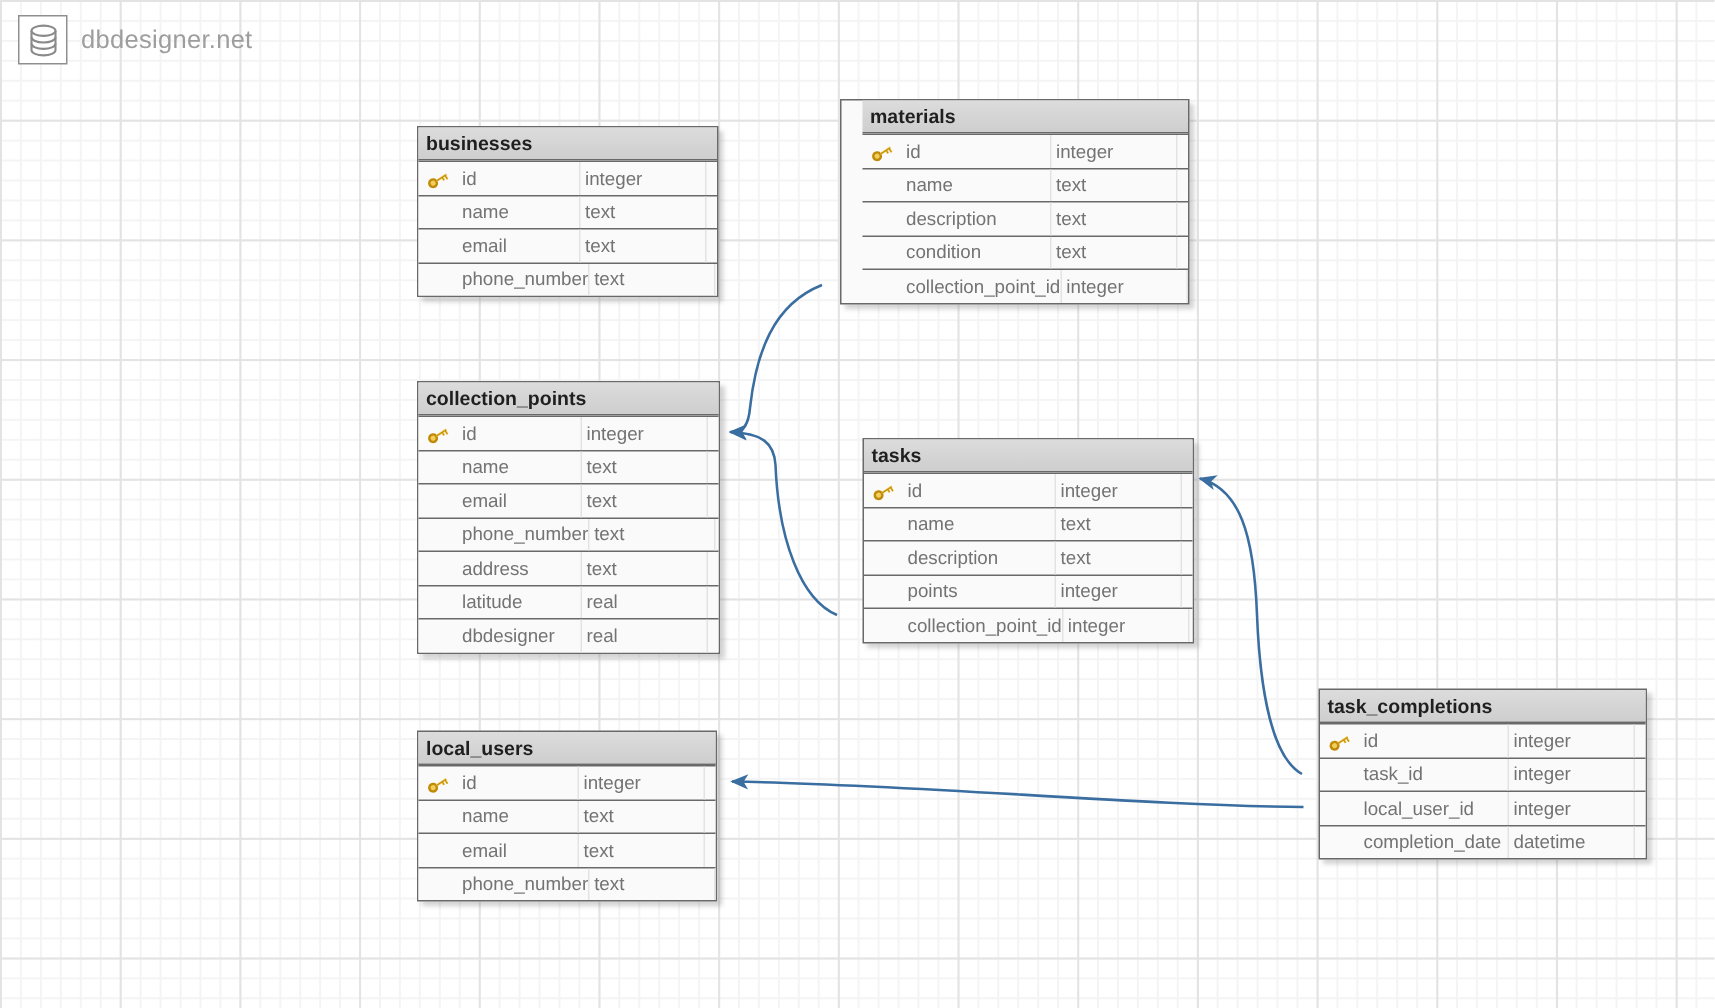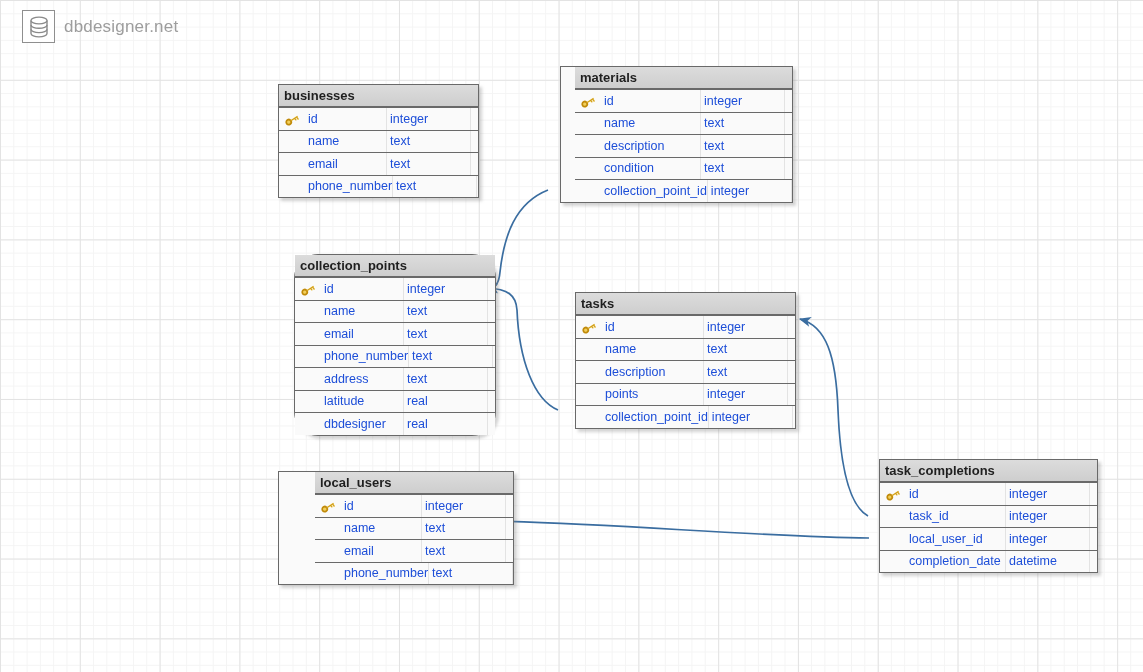--- a/index.html
+++ b/index.html
@@ -12,21 +12,21 @@
     position:relative;width:1143px;height:672px;
     background-color:#ffffff;
     background-image:
       linear-gradient(var(--grid-major,#e3e3e3) 1px, transparent 1px),
       linear-gradient(90deg, var(--grid-major,#e3e3e3) 1px, transparent 1px),
       linear-gradient(var(--grid-minor,#f4f4f4) 1px, transparent 1px),
       linear-gradient(90deg, var(--grid-minor,#f4f4f4) 1px, transparent 1px);
     background-size:79.8px 79.8px,79.8px 79.8px,13.3px 13.3px,13.3px 13.3px;
   }
   
-  .logo{position:absolute;left:22px;top:10px;display:flex;align-items:center;cursor:pointer;}
+  .logo{position:absolute;left:12px;top:10px;display:flex;align-items:center;cursor:pointer;}
   .logo-box{
     width:31px;height:31px;border:1px solid #8f8f8f;background:#fff;
     display:flex;align-items:center;justify-content:center;
   }
   .logo-text{margin-left:9px;font-size:17px;color:var(--logo-gray,#9d9d9d);letter-spacing:.2px;}
   
   #rel-layer{position:absolute;left:0;top:0;width:1143px;height:672px;}
   #rel-layer path.rel{fill:none;stroke:var(--rel-color,#3a6da0);stroke-width:1.7px;}
   
   .db-table{
@@ -40,21 +40,21 @@
     height:21px;line-height:21px;
     background:linear-gradient(#dcdcdc,#cecece);
     border-bottom:1px solid var(--tbl-border,#696969);
     font-size:13px;font-weight:bold;color:#1f1f1f;
     padding-left:5px;white-space:nowrap;overflow:hidden;
   }
   .db-row{
     display:flex;align-items:center;height:21.5px;
     background:var(--row-bg,#fafafa);
     border-top:1px solid var(--tbl-border,#696969);
-    font-size:12.5px;color:#1d4ed8;white-space:nowrap;
+    font-size:12.5px;color:#737373;white-space:nowrap;
   }
   .db-row:first-of-type{border-top:none;}
   .cell-key{width:26px;flex:0 0 26px;display:flex;align-items:center;justify-content:center;}
   .cell-name{flex:1 1 auto;padding-left:3px;border-right:1px solid #e3e3e3;align-self:stretch;display:flex;align-items:center;}
   .cell-type{flex:0 0 80px;padding-left:3px;border-right:1px solid #e3e3e3;align-self:stretch;display:flex;align-items:center;}
   .cell-end{flex:0 0 7px;align-self:stretch;}
 </style>
 </head>
 <body>
 
@@ -144,21 +144,21 @@
           <span class="cell-type">text</span>
           <span class="cell-end"></span>
         </div>
         <div class="db-row">
           <span class="cell-key"></span>
           <span class="cell-name">collection_point_id</span>
           <span class="cell-type">integer</span>
           <span class="cell-end"></span>
         </div>
       </div>
-      <div class="db-table" style="left: 294px; top: 254px; width: 200px; border-radius: 24px;">
+      <div class="db-table" style="left: 278px; top: 254px; width: 200px;">
         <div class="db-header">collection_points</div>
         <div class="db-row">
           <span class="cell-key">
             <svg width="16" height="16" viewBox="0 0 16 16">
               <g transform="rotate(-33 8 9)" stroke="#c08a0a" fill="none">
                 <circle cx="4.1" cy="9" r="2.5" stroke-width="1.7" fill="#f2cf5b"></circle>
                 <path d="M6.8 9 L14.6 9 M11.3 9 L11.3 11.4 M13.6 9 L13.6 12" stroke-width="1.6" stroke="#f2cf5b"></path>
                 <path d="M6.8 9 L14.6 9 M11.3 9 L11.3 11.4 M13.6 9 L13.6 12" stroke-width="0.7"></path>
               </g>
             </svg>
@@ -238,21 +238,21 @@
           <span class="cell-type">integer</span>
           <span class="cell-end"></span>
         </div>
         <div class="db-row">
           <span class="cell-key"></span>
           <span class="cell-name">collection_point_id</span>
           <span class="cell-type">integer</span>
           <span class="cell-end"></span>
         </div>
       </div>
-      <div class="db-table" style="left: 278px; top: 471px; width: 198px; padding-left: 36px;">
+      <div class="db-table" style="left: 278px; top: 487px; width: 198px;">
         <div class="db-header">local_users</div>
         <div class="db-row">
           <span class="cell-key">
             <svg width="16" height="16" viewBox="0 0 16 16">
               <g transform="rotate(-33 8 9)" stroke="#c08a0a" fill="none">
                 <circle cx="4.1" cy="9" r="2.5" stroke-width="1.7" fill="#f2cf5b"></circle>
                 <path d="M6.8 9 L14.6 9 M11.3 9 L11.3 11.4 M13.6 9 L13.6 12" stroke-width="1.6" stroke="#f2cf5b"></path>
                 <path d="M6.8 9 L14.6 9 M11.3 9 L11.3 11.4 M13.6 9 L13.6 12" stroke-width="0.7"></path>
               </g>
             </svg>

